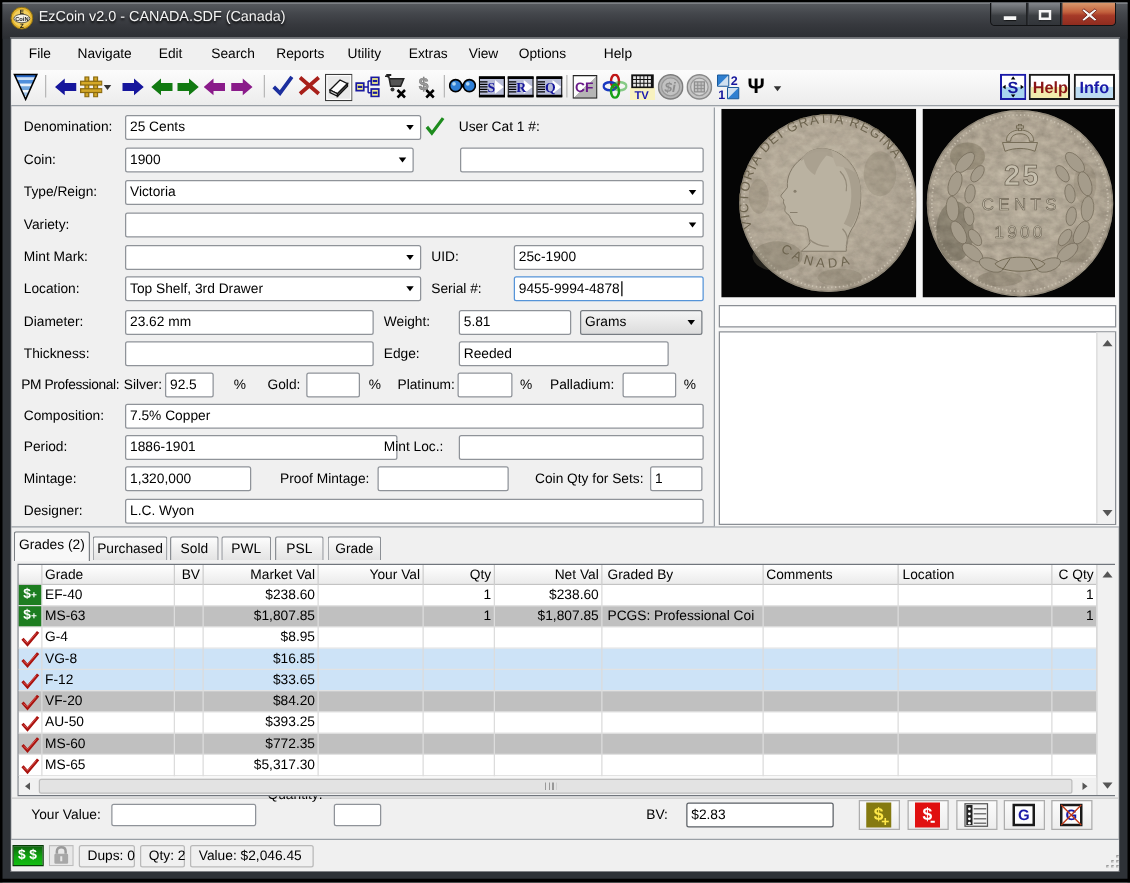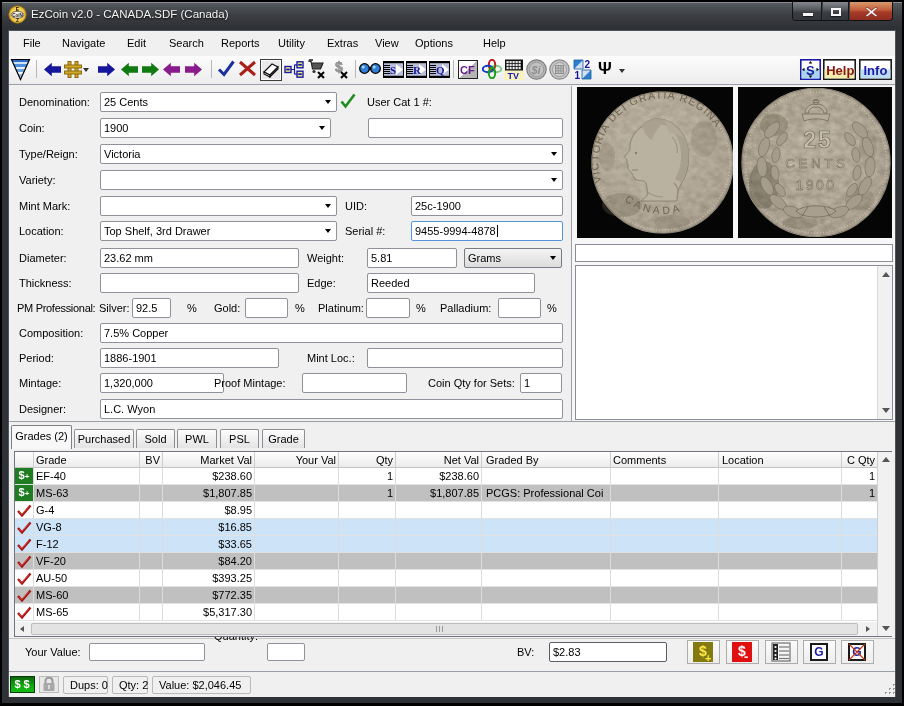--- a/index.html
+++ b/index.html
@@ -331,26 +331,26 @@
 <div class="lbl" style="left:295px;top:298px">%</div>
 <div class="lbl" style="left:318px;top:298px">Platinum:</div>
 <div class="tf" style="left:366px;top:298px;width:44px;height:20px"></div>
 <div class="lbl" style="left:416px;top:298px">%</div>
 <div class="lbl" style="left:440px;top:298px">Palladium:</div>
 <div class="tf" style="left:498px;top:298px;width:43px;height:20px"></div>
 <div class="lbl" style="left:547px;top:298px">%</div>
 <div class="lbl" style="left:19px;top:323px">Composition:</div>
 <div class="tf" style="left:100px;top:323px;width:463px;height:20px">7.5% Copper</div>
 <div class="lbl" style="left:19px;top:348px">Period:</div>
-<div class="tf" style="left:100px;top:348px;width:179px;height:20px">1886-1901</div>
+<div class="tf" style="left:100px;top:348px;width:218px;height:20px">1886-1901</div>
 <div class="lbl" style="left:307px;top:348px">Mint Loc.:</div>
 <div class="tf" style="left:367px;top:348px;width:196px;height:20px"></div>
 <div class="lbl" style="left:19px;top:373px">Mintage:</div>
-<div class="tf" style="left:100px;top:373px;width:124px;height:20px">1,320,000</div>
-<div class="lbl" style="left:214px;top:373px">Proof Mintage:</div>
+<div class="tf" style="left:100px;top:373px;width:101px;height:20px">1,320,000</div>
+<div class="lbl" style="left:224px;top:373px">Proof Mintage:</div>
 <div class="tf" style="left:302px;top:373px;width:105px;height:20px"></div>
 <div class="lbl" style="left:428px;top:373px">Coin Qty for Sets:</div>
 <div class="tf" style="left:520px;top:373px;width:42px;height:20px">1</div>
 <div class="lbl" style="left:19px;top:399px">Designer:</div>
 <div class="tf" style="left:100px;top:399px;width:463px;height:20px">L.C. Wyon</div>
 </div>
 <div id="RIGHTPANEL">
 <div class="a" style="left:572px;top:86px;width:323px;height:335px;background:#f7f7f7"></div>
 <svg class="a" style="left:577px;top:87px" width="156" height="151" viewBox="0 0 156 151">
 <rect width="156" height="151" fill="#050505"></rect>

